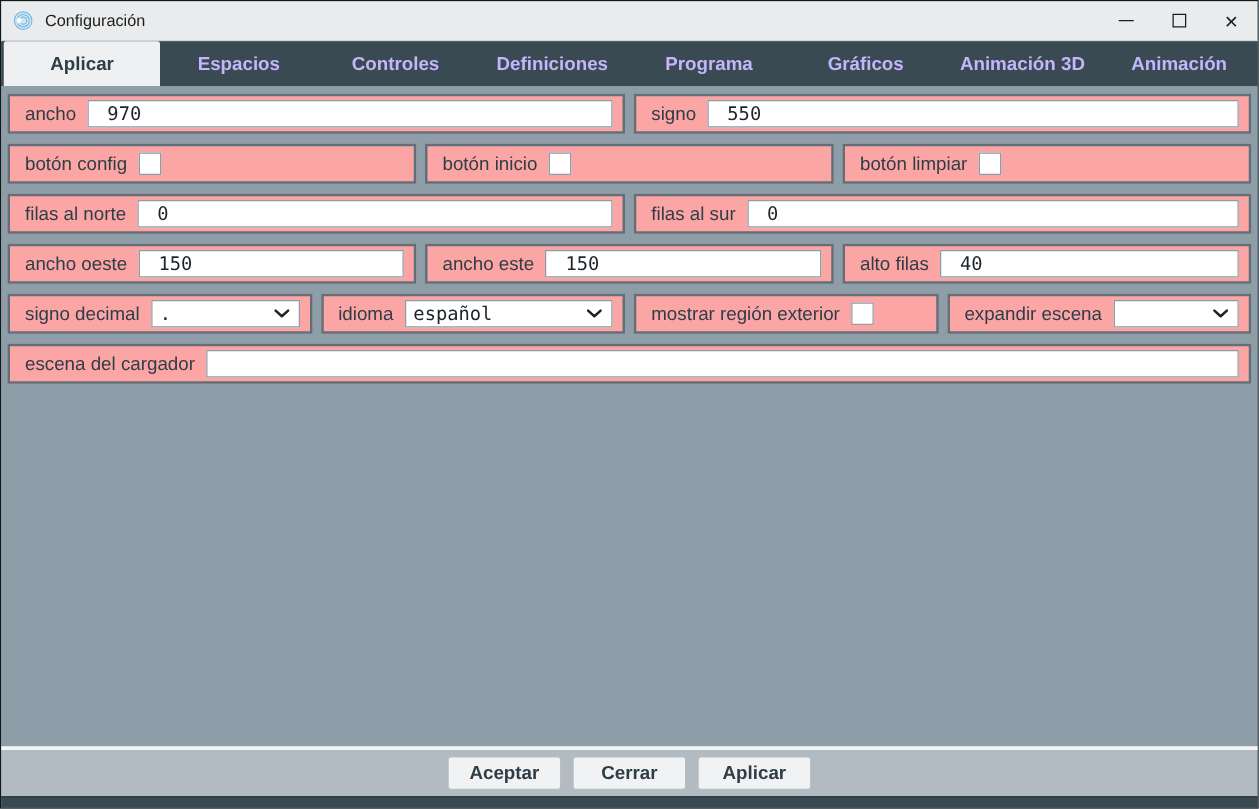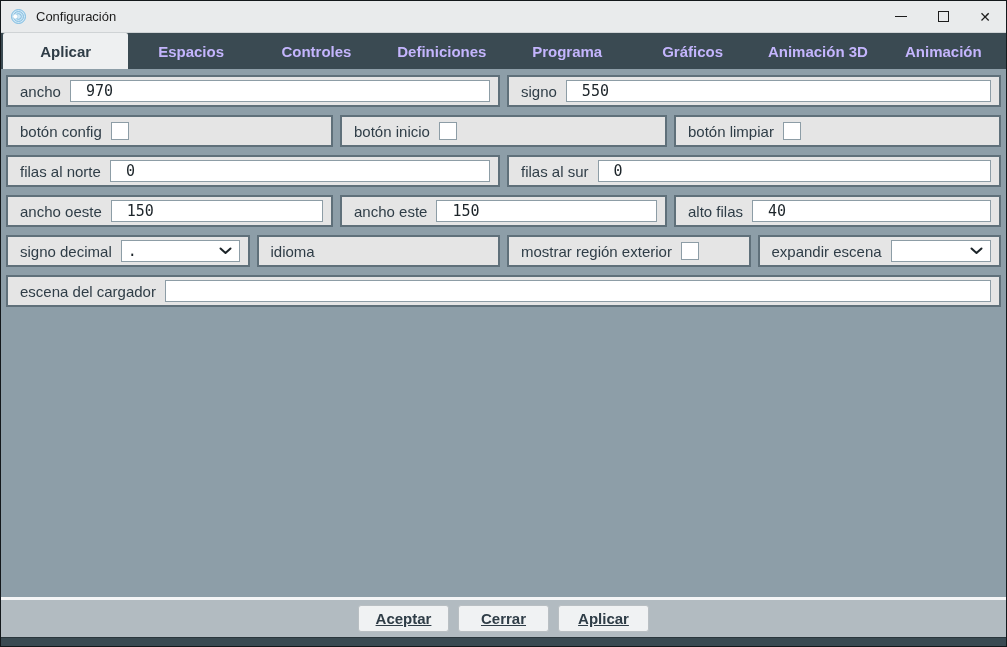--- a/index.html
+++ b/index.html
@@ -54,21 +54,21 @@
   
   .panel {
     flex: 1 1 auto;
     background: #8d9ea8;
     padding: 6px 5px 0 5px;
     overflow: hidden;
   }
   .form-row { display: flex; gap: 7px; height: 32px; margin-bottom: 8px; }
   .cell {
     flex: 1 1 0;
-    background: #e5e5e5;
+    background: #fca5a5;
     border: 2px solid #5f707a;
     display: flex; align-items: center;
     padding: 0 8px 0 12px;
     min-width: 0;
   }
   .cell-label {
     font-size: 15px; color: #2f3d47;
     margin-right: 9px; white-space: nowrap; flex: 0 0 auto;
   }
   .text-input {
@@ -112,21 +112,20 @@
     gap: 9px;
   }
   .btn {
     background: #f0f2f3;
     border: 1px solid #b9bfc3;
     border-radius: 3px;
     font-family: "Liberation Sans", sans-serif;
     font-size: 15px; font-weight: 700; color: #2f3d47;
     padding: 4px 0; width: 91px; text-align: center;
     cursor: pointer;
-    text-decoration: underline;
   }
   .bottombar { flex: 0 0 9px; background: #3a4a52; border-top: 1px solid #2a363c; }
 </style>
 </head>
 <body>
 
 <div class="window">
 
   <div class="titlebar">
     <svg class="app-icon" viewBox="0 0 18 18">
@@ -220,20 +219,26 @@
         <span class="cell-label">signo decimal</span>
         <div class="selectbox sel-grow">
           <span class="sel-value">.</span>
           <svg width="13" height="8" viewBox="0 0 13 8">
               <path d="M1.5 1.5 L6.5 6 L11.5 1.5" fill="none" stroke="#1c2429" stroke-width="2" stroke-linecap="round" stroke-linejoin="round"></path>
             </svg>
         </div>
       </div>
       <div class="cell">
         <span class="cell-label">idioma</span>
+        <div class="selectbox sel-grow">
+          <span class="sel-value">español</span>
+          <svg width="13" height="8" viewBox="0 0 13 8">
+              <path d="M1.5 1.5 L6.5 6 L11.5 1.5" fill="none" stroke="#1c2429" stroke-width="2" stroke-linecap="round" stroke-linejoin="round"></path>
+            </svg>
+        </div>
       </div>
       <div class="cell">
         <span class="cell-label">mostrar región exterior</span>
         <span class="checkbox"></span>
       </div>
       <div class="cell">
         <span class="cell-label">expandir escena</span>
         <div class="selectbox sel-grow">
           <span class="sel-value"></span>
           <svg width="13" height="8" viewBox="0 0 13 8">

